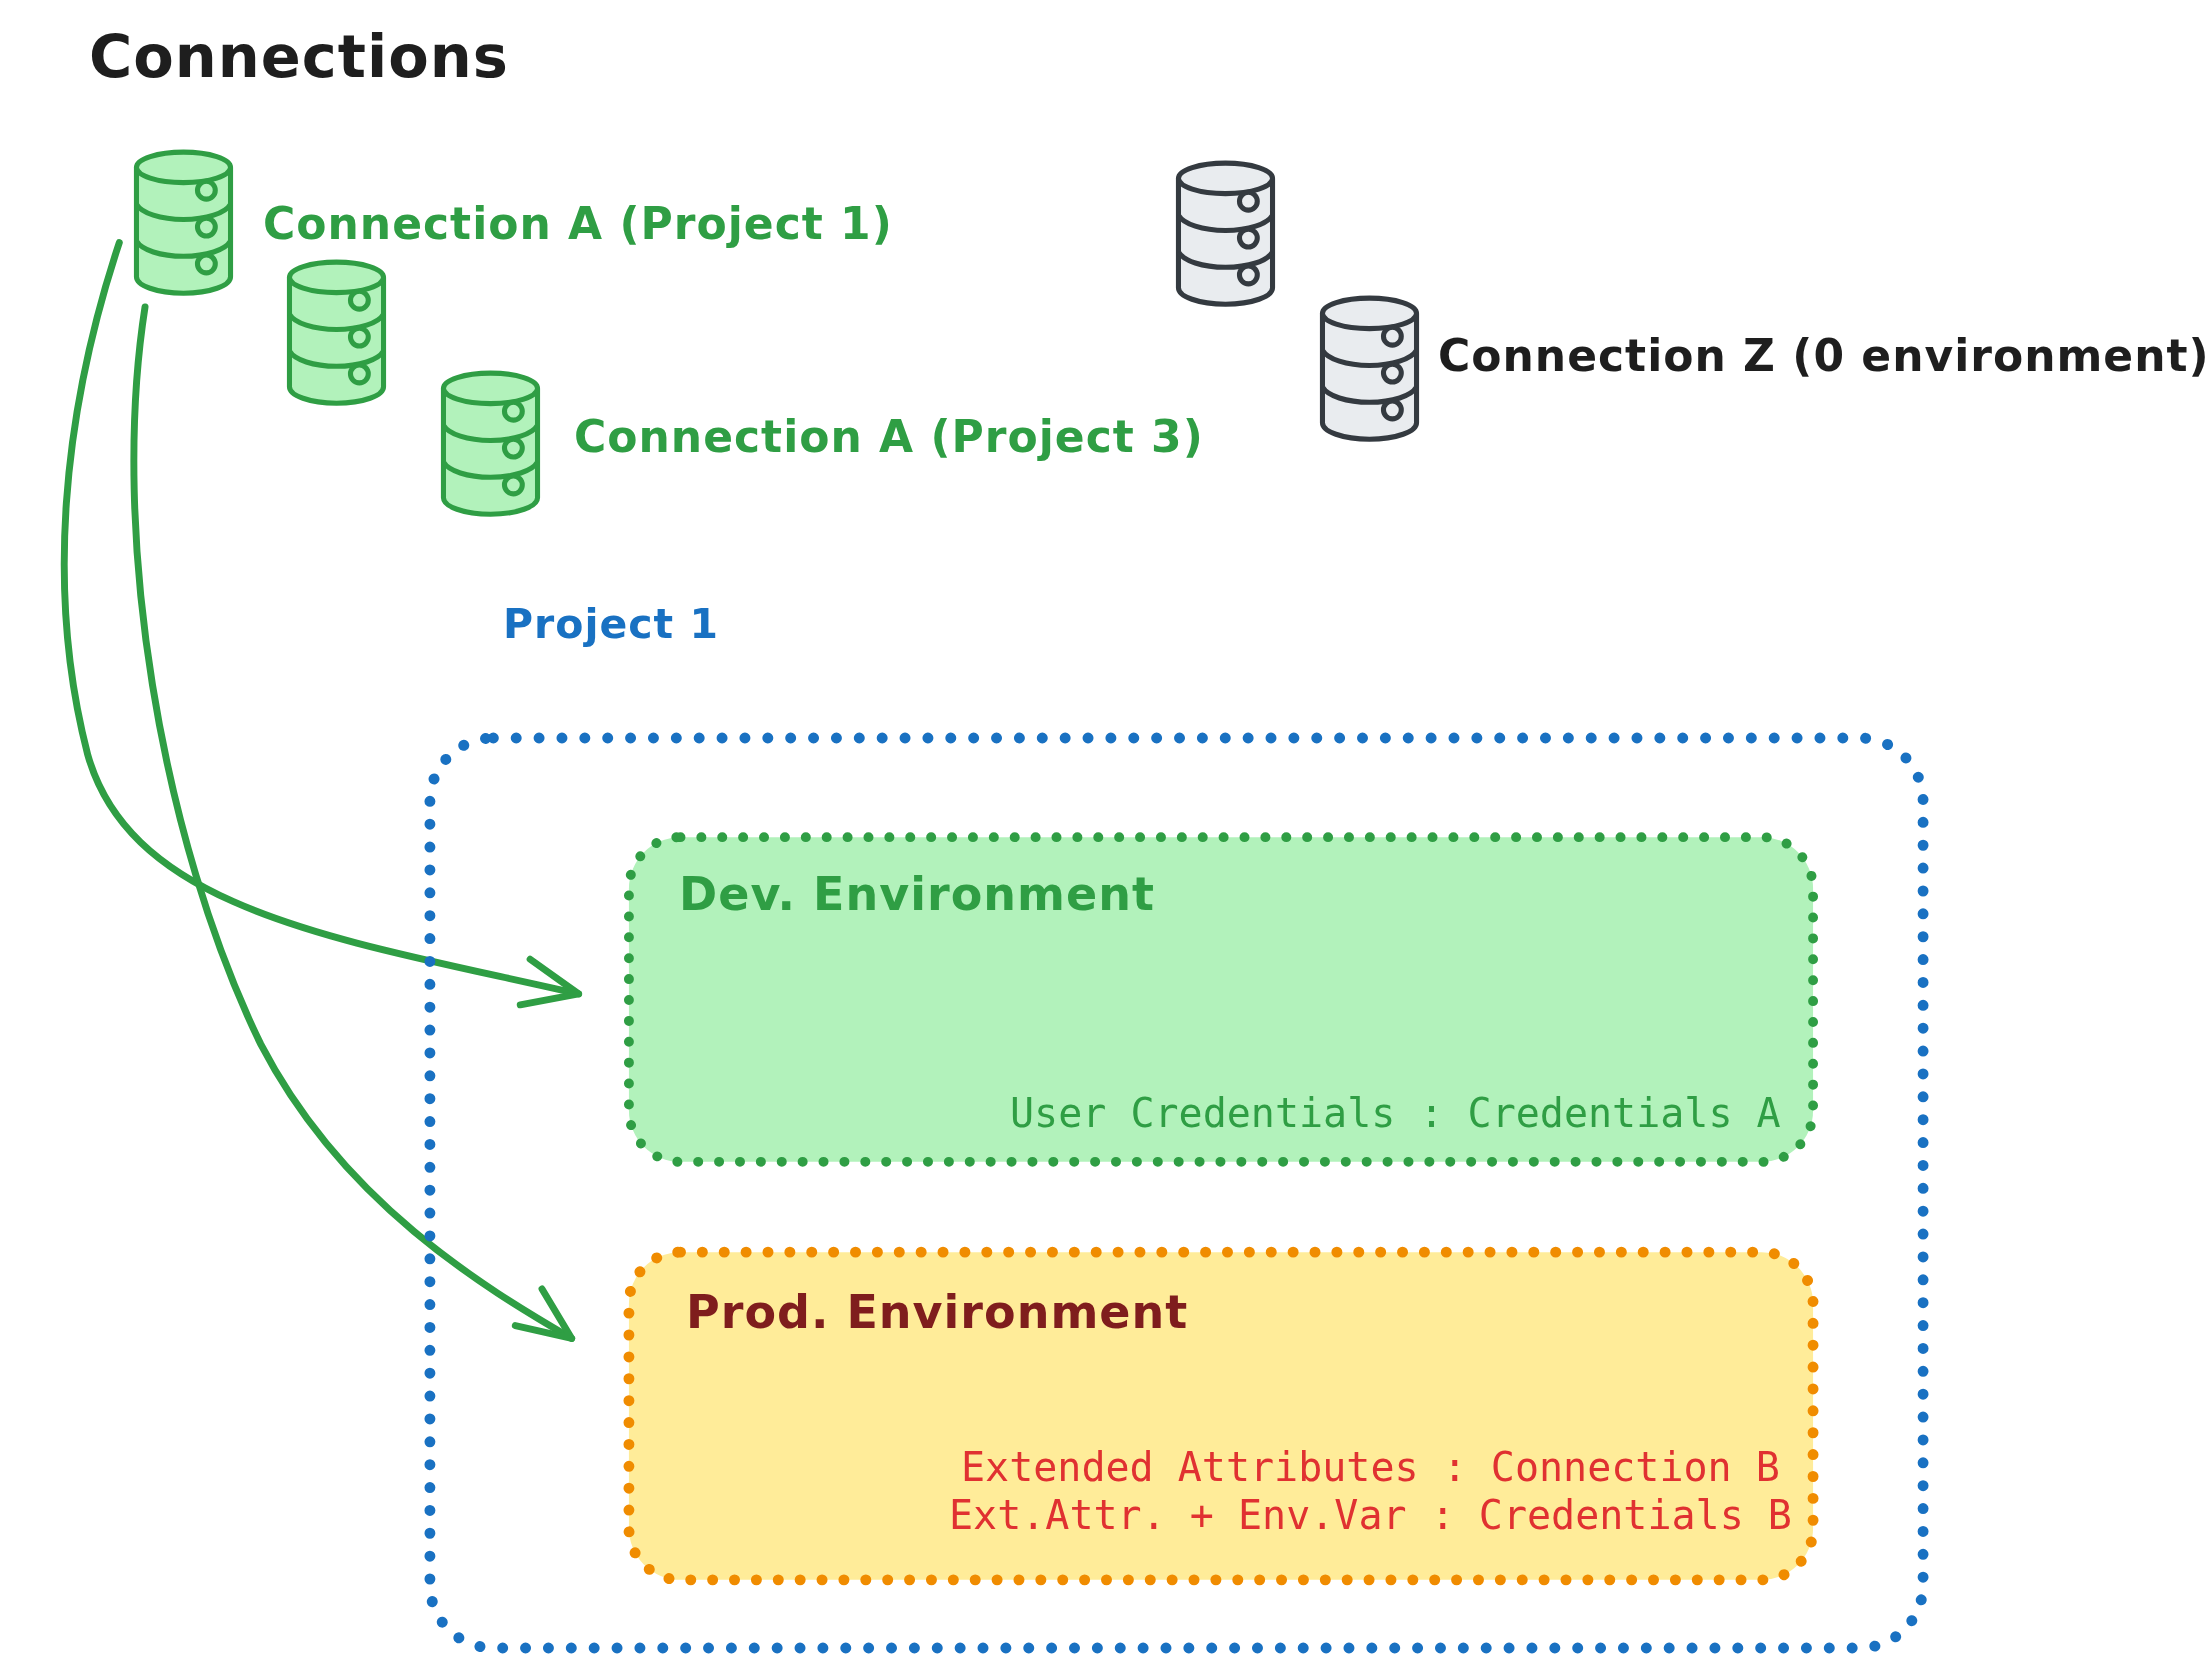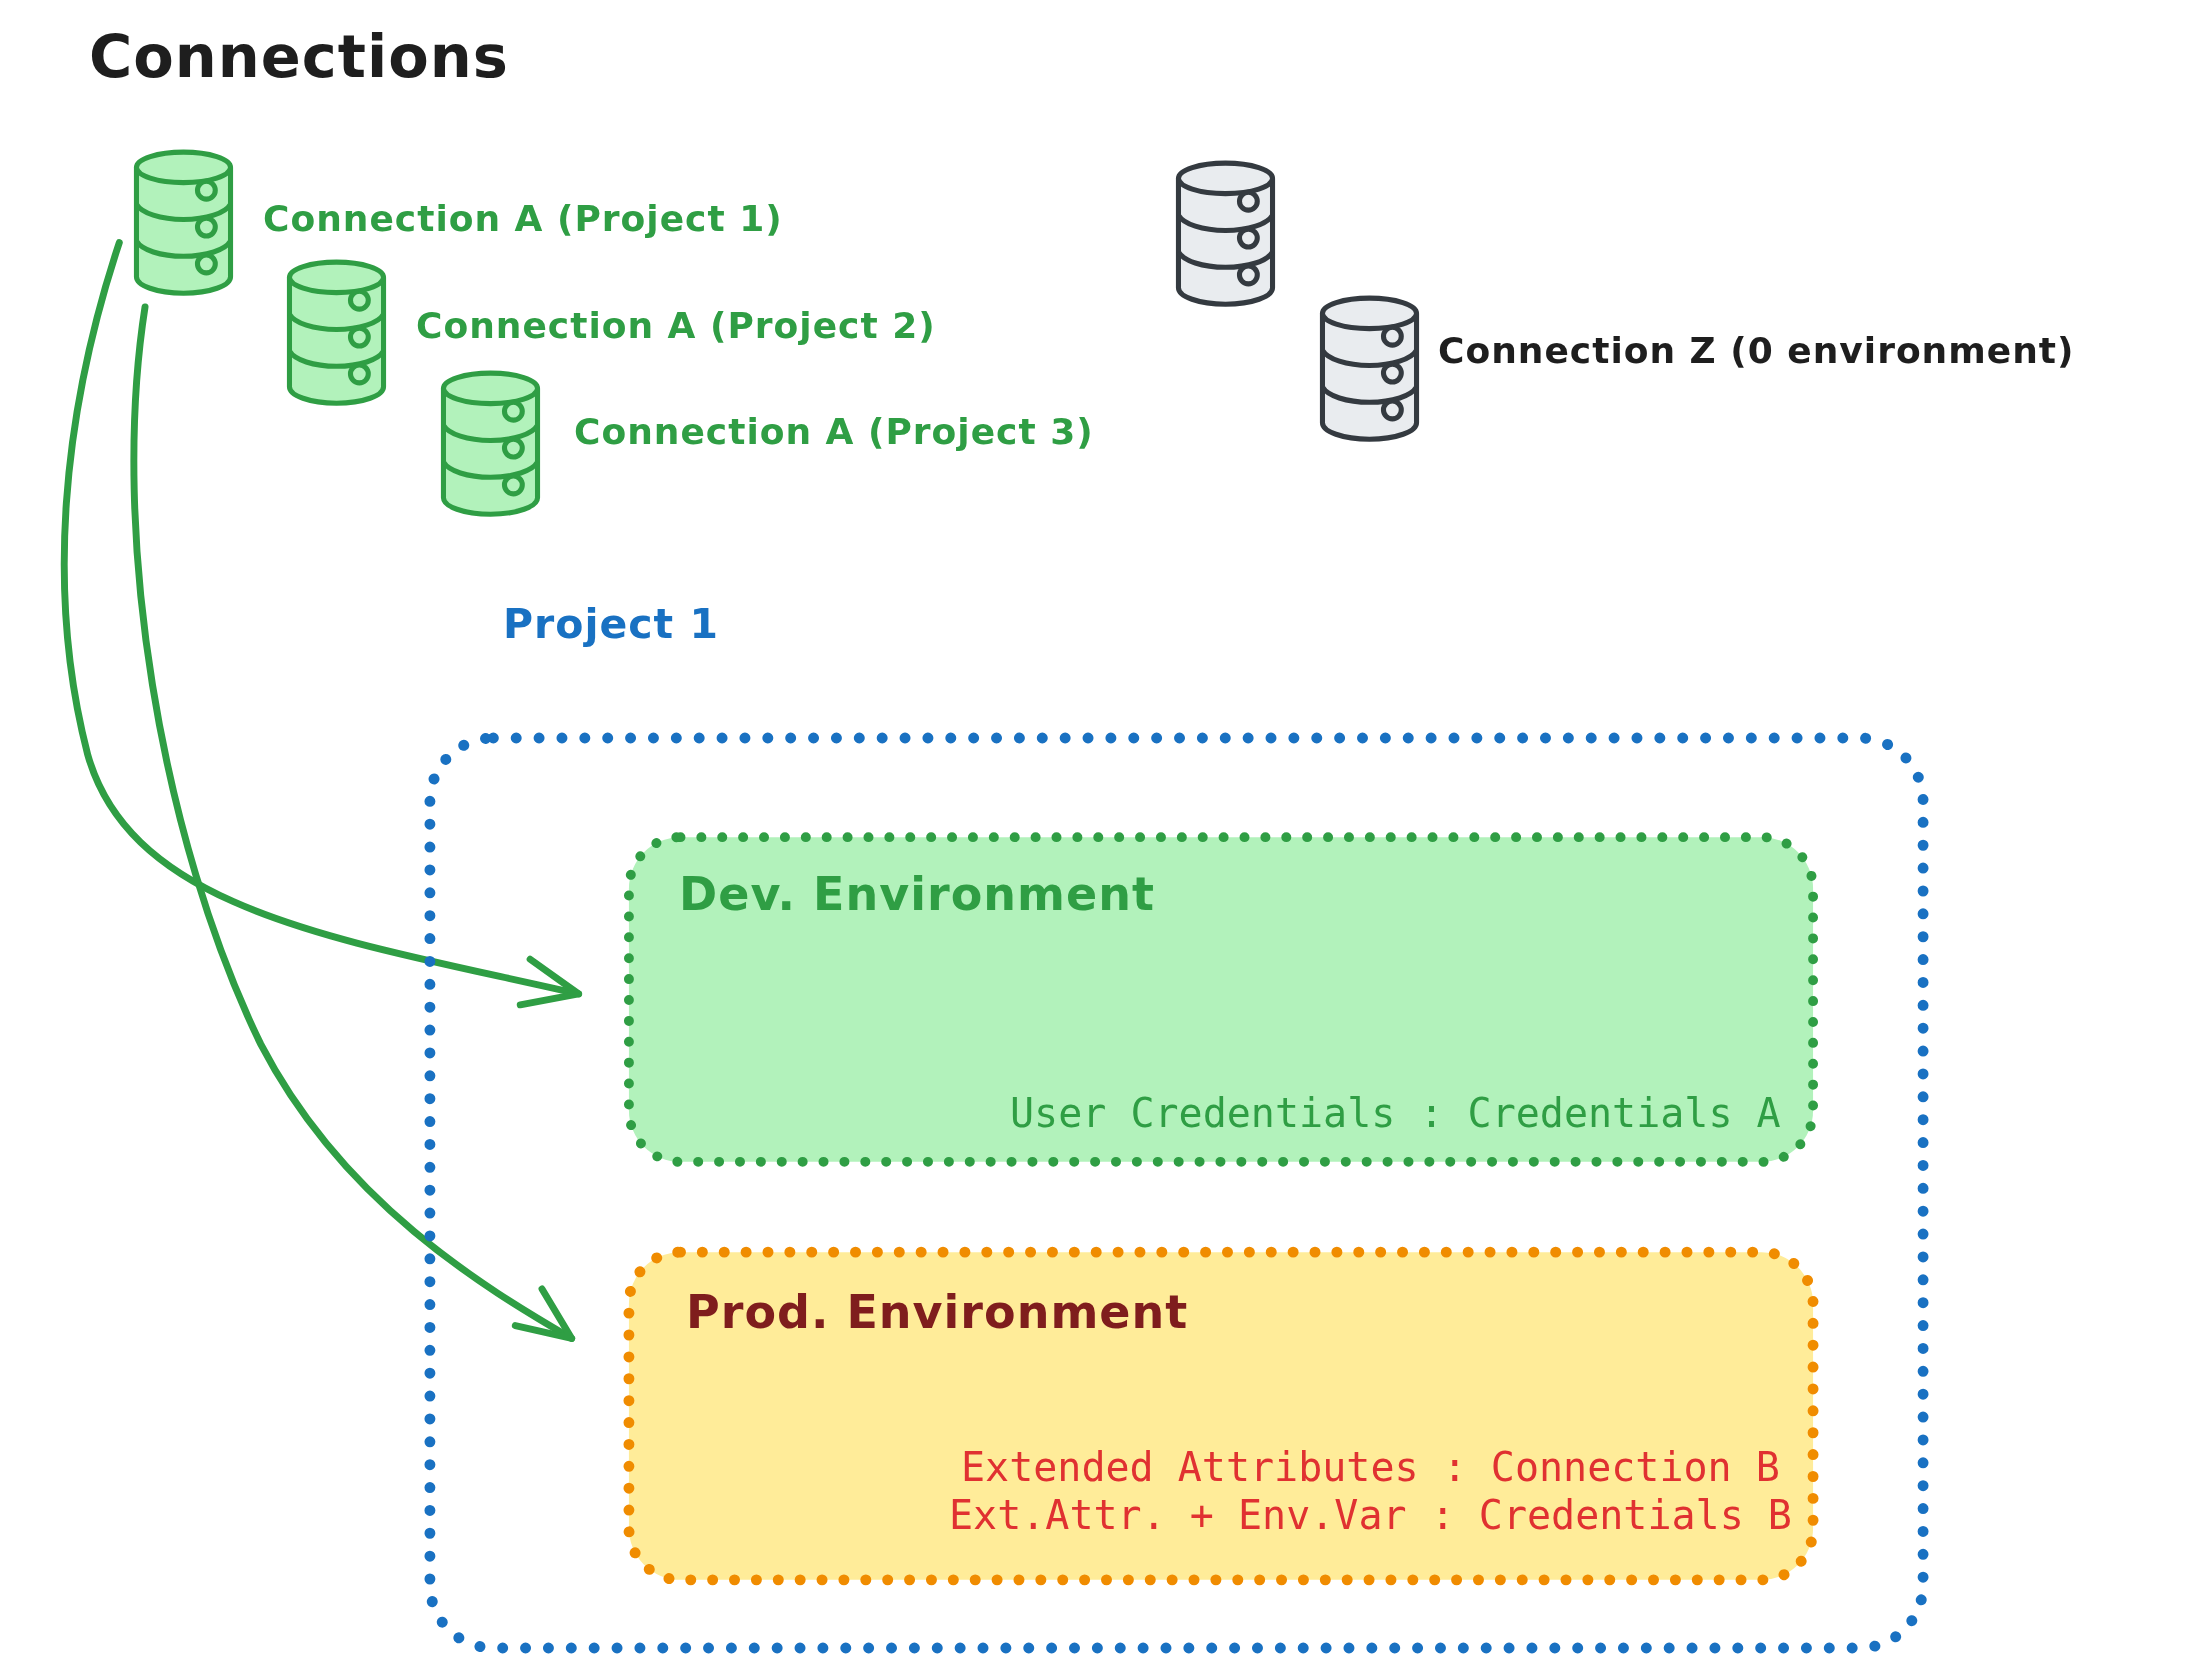--- a/index.html
+++ b/index.html
@@ -10,21 +10,21 @@
     font-family:"DejaVu Sans", sans-serif;
     overflow:hidden;
     margin-left:28px;
   }
   .abs{position:absolute;}
   .hand{font-weight:bold;white-space:nowrap;letter-spacing:1px;}
   .mono{font-family:"DejaVu Sans Mono", monospace;white-space:nowrap;}
 
   .diagram-title{left:61px;top:22px;font-size:59px;color:#1e1e1e;}
 
-  .conn-label{font-size:36px;color:#2f9e44;}
+  .conn-label{font-size:44px;color:#2f9e44;}
   .conn-label.dark{color:#1e1e1e;}
 
   .db{width:117px;height:150px;}
   .db-green{color:#2f9e44;}
   .db-green .dbfill{fill:#b2f2bb;}
   .db-gray{color:#343a40;}
   .db-gray .dbfill{fill:#e9ecef;}
 
   .project-title{left:475px;top:600px;font-size:41px;color:#1971c2;}
 
@@ -69,21 +69,20 @@
 
   <svg class="abs db db-green" style="left:250px;top:257px;" viewBox="0 0 90 118">
     <path class="dbfill" d="M8 16 v86 c0 7 16 13 37 13 s37 -6 37 -13 V16" stroke="currentColor" stroke-width="4"></path>
     <ellipse class="dbfill" cx="45" cy="16" rx="37" ry="12" stroke="currentColor" stroke-width="4"></ellipse>
     <path d="M8 45 c4 7 19 12 37 12 s33 -5 37 -12" fill="none" stroke="currentColor" stroke-width="4"></path>
     <path d="M8 74 c4 7 19 12 37 12 s33 -5 37 -12" fill="none" stroke="currentColor" stroke-width="4"></path>
     <circle cx="63" cy="34" r="7" fill="none" stroke="currentColor" stroke-width="4"></circle>
     <circle cx="63" cy="63" r="7" fill="none" stroke="currentColor" stroke-width="4"></circle>
     <circle cx="63" cy="92" r="7" fill="none" stroke="currentColor" stroke-width="4"></circle>
   </svg>
-  <div class="abs hand conn-label" style="left:388px;top:305px;">Connection A (Project 2)</div>
 
   <svg class="abs db db-green" style="left:404px;top:368px;" viewBox="0 0 90 118">
     <path class="dbfill" d="M8 16 v86 c0 7 16 13 37 13 s37 -6 37 -13 V16" stroke="currentColor" stroke-width="4"></path>
     <ellipse class="dbfill" cx="45" cy="16" rx="37" ry="12" stroke="currentColor" stroke-width="4"></ellipse>
     <path d="M8 45 c4 7 19 12 37 12 s33 -5 37 -12" fill="none" stroke="currentColor" stroke-width="4"></path>
     <path d="M8 74 c4 7 19 12 37 12 s33 -5 37 -12" fill="none" stroke="currentColor" stroke-width="4"></path>
     <circle cx="63" cy="34" r="7" fill="none" stroke="currentColor" stroke-width="4"></circle>
     <circle cx="63" cy="63" r="7" fill="none" stroke="currentColor" stroke-width="4"></circle>
     <circle cx="63" cy="92" r="7" fill="none" stroke="currentColor" stroke-width="4"></circle>
   </svg>

